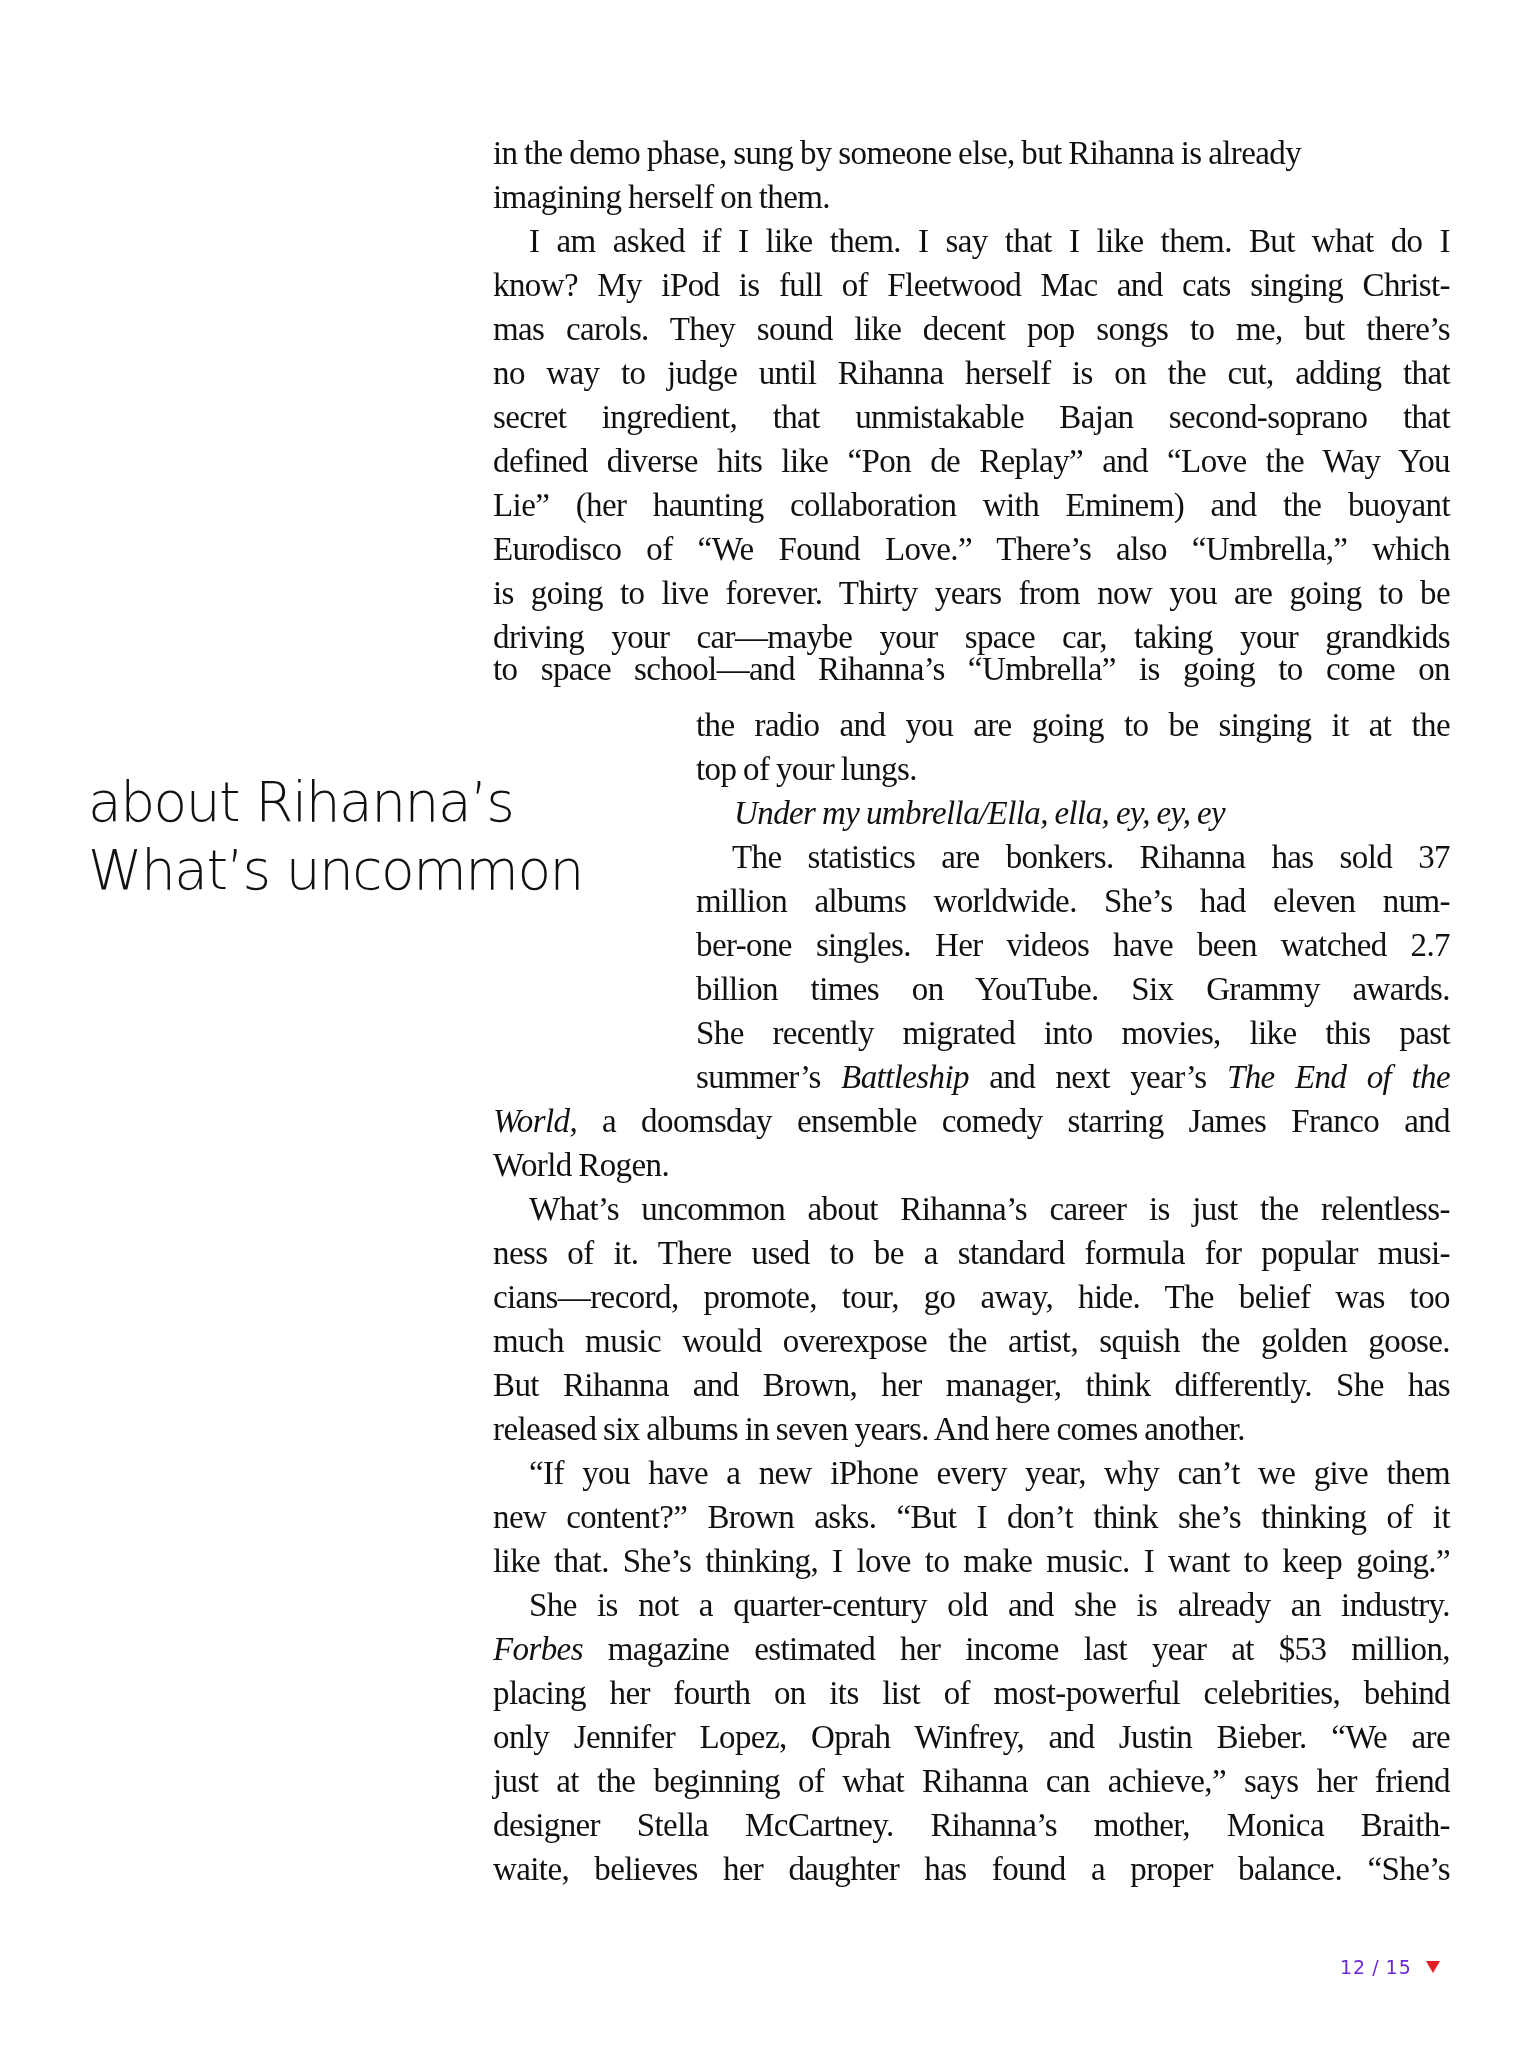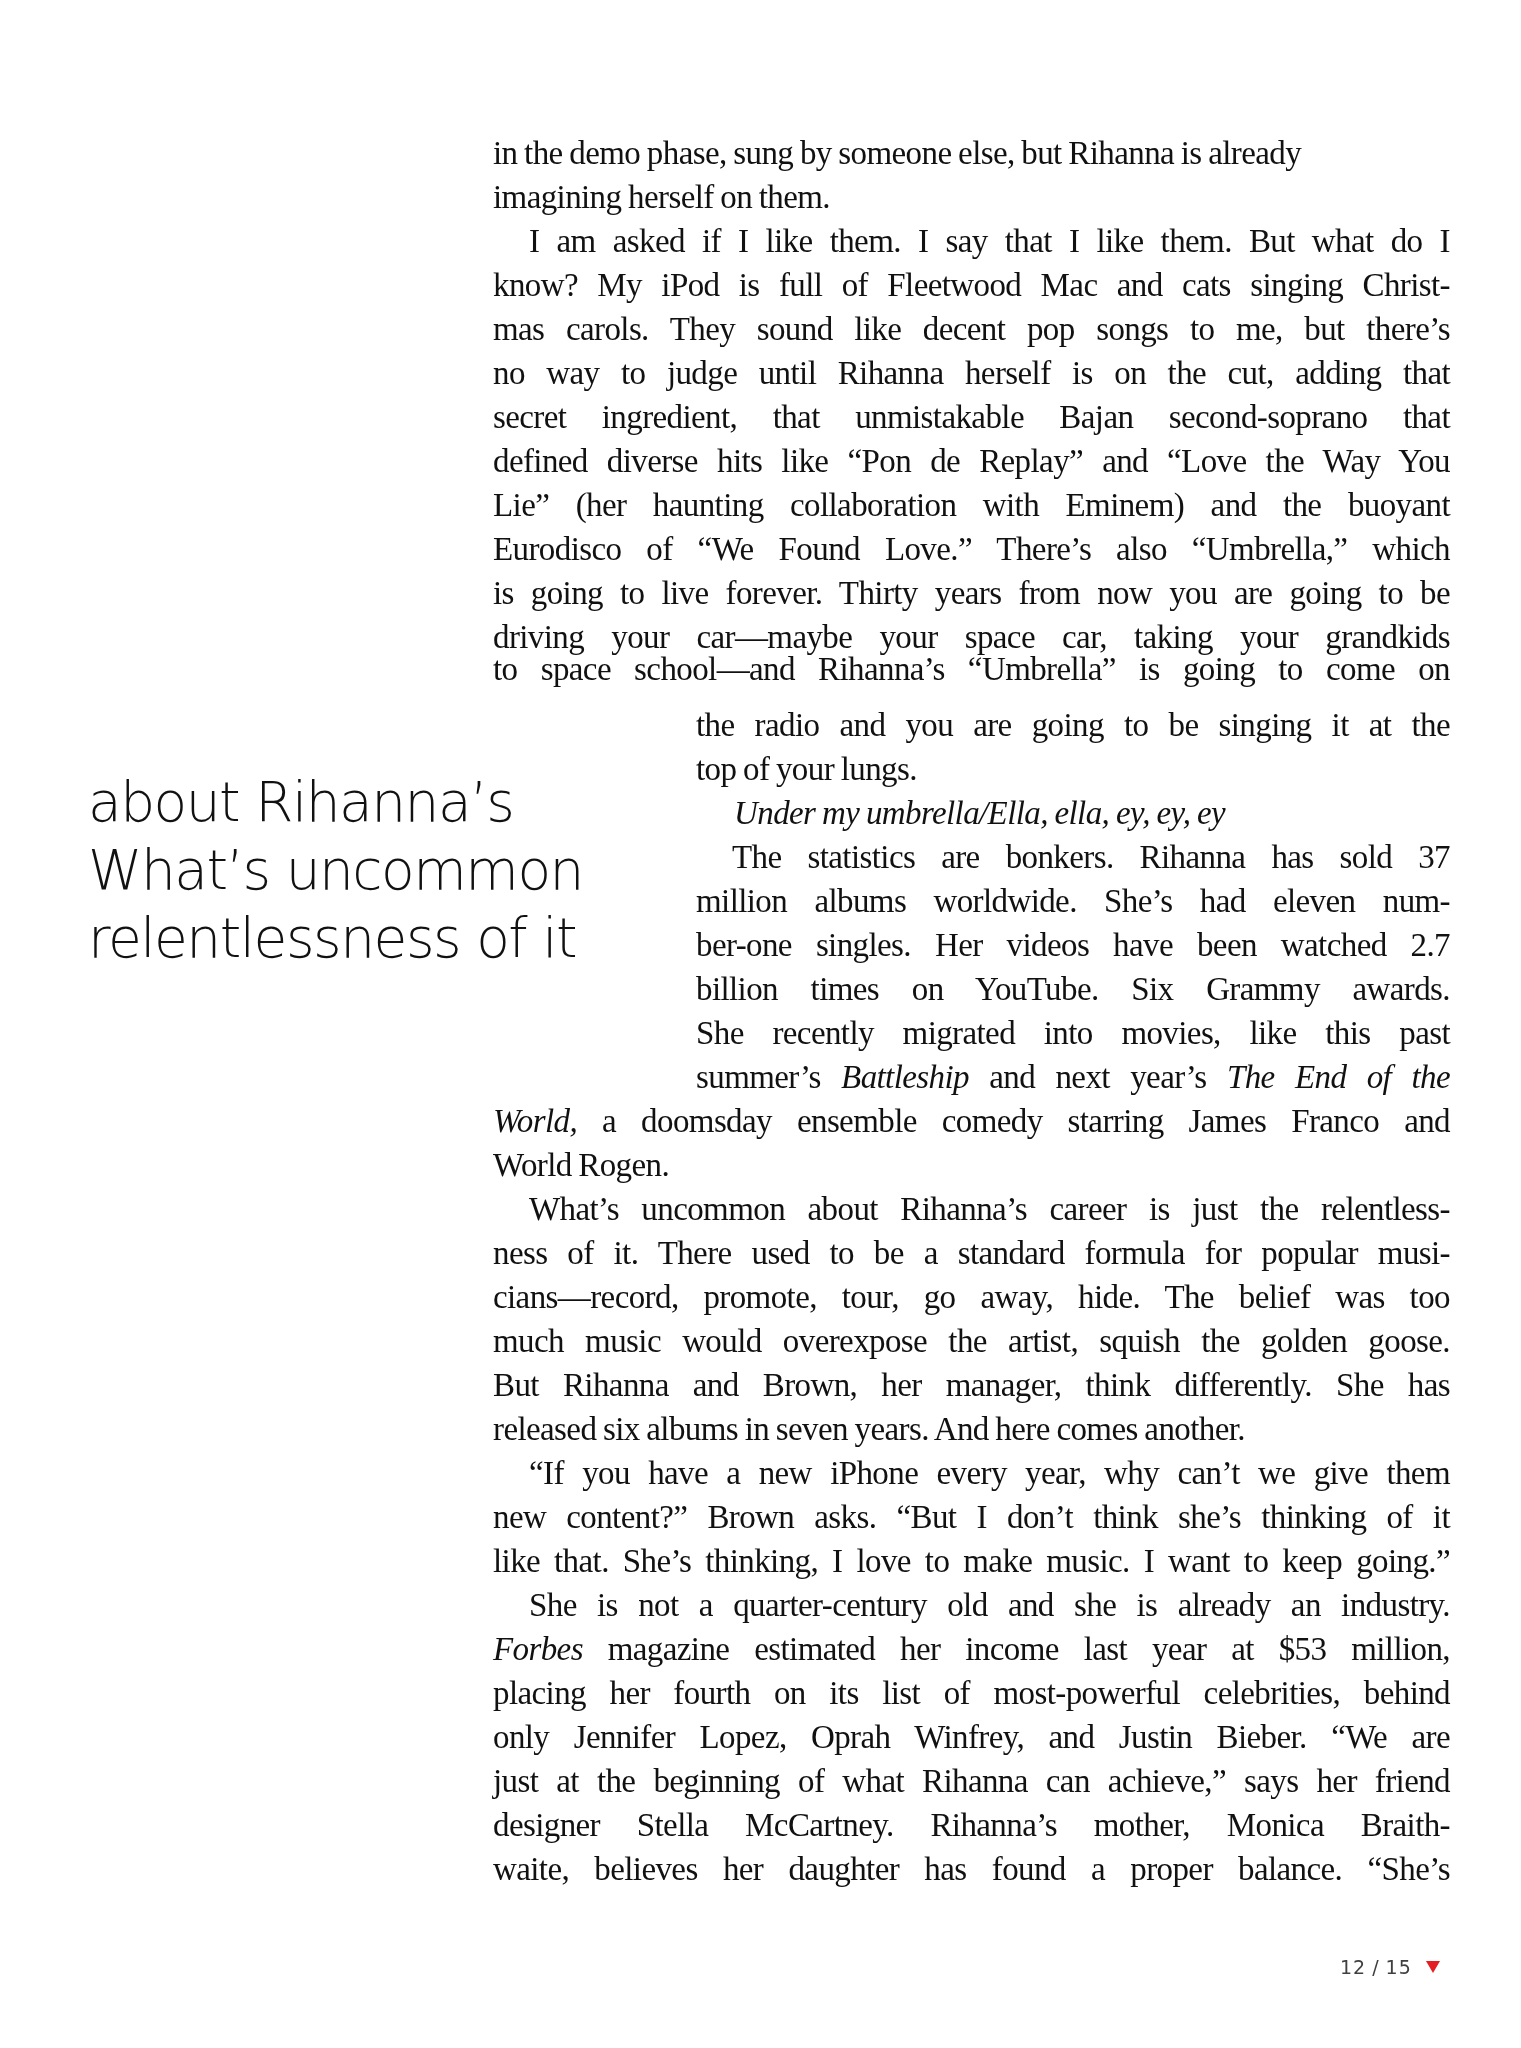--- a/index.html
+++ b/index.html
@@ -49,21 +49,21 @@
 
   .folio {
     position: absolute;
     left: 1340px;
     top: 1955px;
     height: 24px;
     display: flex;
     align-items: center;
     font-family: "DejaVu Sans", sans-serif;
     font-size: 19px;
-    color: #404040;
+    color: #6d28d9;
     letter-spacing: 1px;
   }
   .folio .sep { margin: 0 6px; }
   .next-arrow {
     display: inline-block;
     width: 0; height: 0;
     margin-left: 14px;
     border-left: 7px solid transparent;
     border-right: 7px solid transparent;
     border-top: 12px solid #e31e24;
@@ -71,21 +71,20 @@
   }
 </style>
 </head>
 <body>
 
 <div class="page">
 
   <div class="pull-quote">
     <div>about Rihanna’s</div>
     <div>What’s uncommon</div>
-    <div>relentlessness of it</div>
   </div>
 
   <div class="body-col">
     <div class="ln last" style="top:0px">in the demo phase, sung by someone else, but Rihanna is already</div>
     <div class="ln last" style="top:44px">imagining herself on them.</div>
     <div class="ln indent" style="top:88px">I am asked if I like them. I say that I like them. But what do I</div>
     <div class="ln" style="top:132px">know? My iPod is full of Fleetwood Mac and cats singing Christ-</div>
     <div class="ln" style="top:176px">mas carols. They sound like decent pop songs to me, but there’s</div>
     <div class="ln" style="top:220px">no way to judge until Rihanna herself is on the cut, adding that</div>
     <div class="ln" style="top:264px">secret ingredient, that unmistakable Bajan second-soprano that</div>

